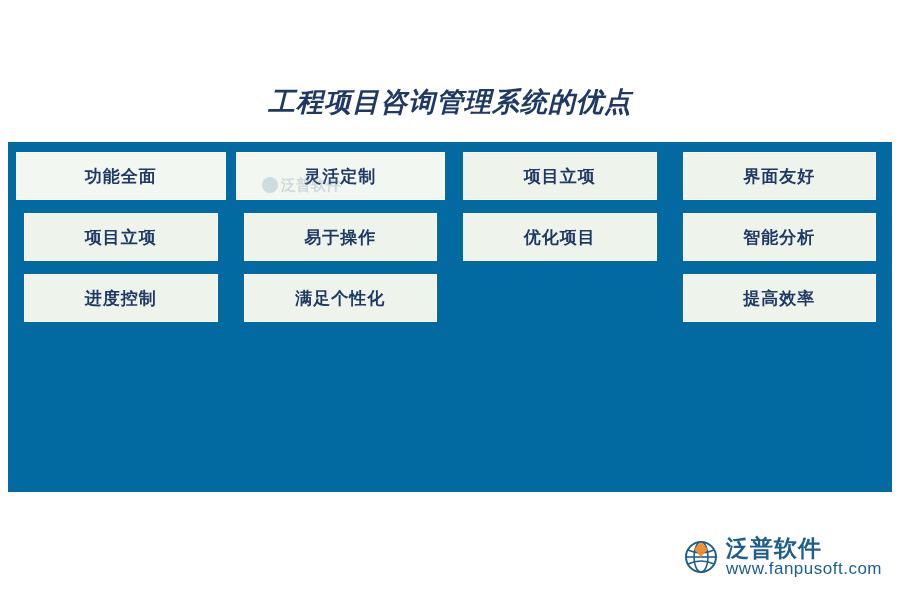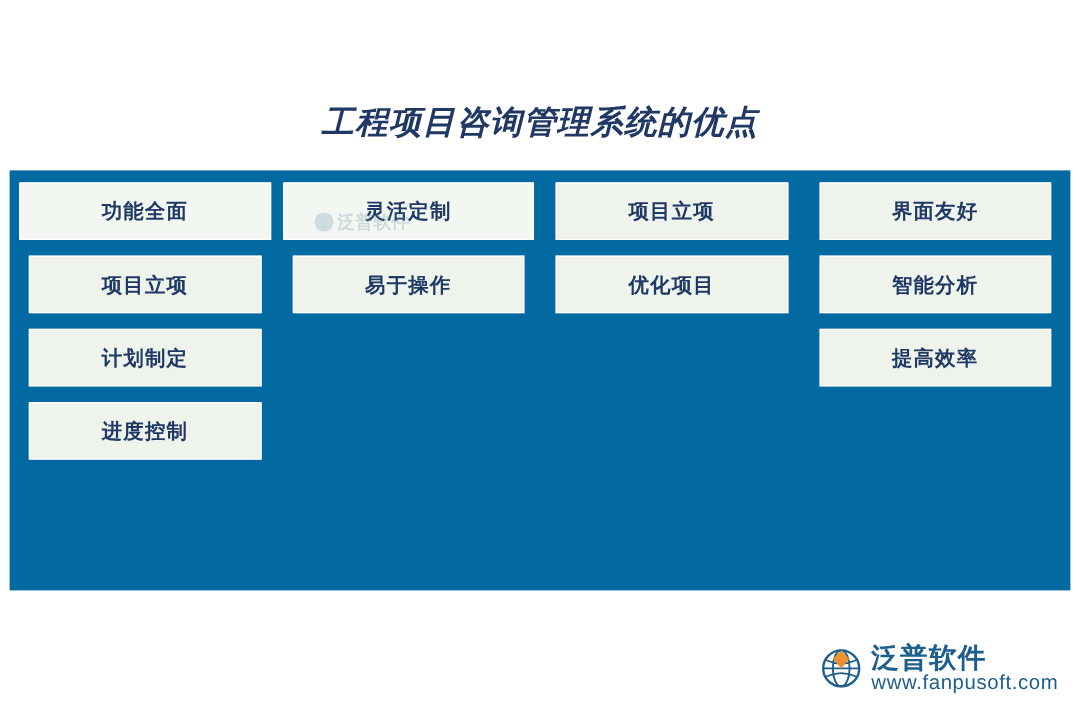--- a/index.html
+++ b/index.html
@@ -127,27 +127,27 @@
 
 <div class="page">
 
   <div class="title">工程项目咨询管理系统的优点</div>
 
   <div class="board">
 
     <div class="column">
       <div class="cell head">功能全面</div>
       <div class="cell item">项目立项</div>
-      <div class="cell item">计划制定</div>
       <div class="cell item">进度控制</div>
     </div>
 
     <div class="column">
       <div class="cell head">灵活定制</div>
       <div class="cell item">易于操作</div>
+      <div class="cell item">满足个性化</div>
     </div>
 
     <div class="column">
       <div class="cell item">项目立项</div>
       <div class="cell item">优化项目</div>
     </div>
 
     <div class="column">
       <div class="cell item">界面友好</div>
       <div class="cell item">智能分析</div>

